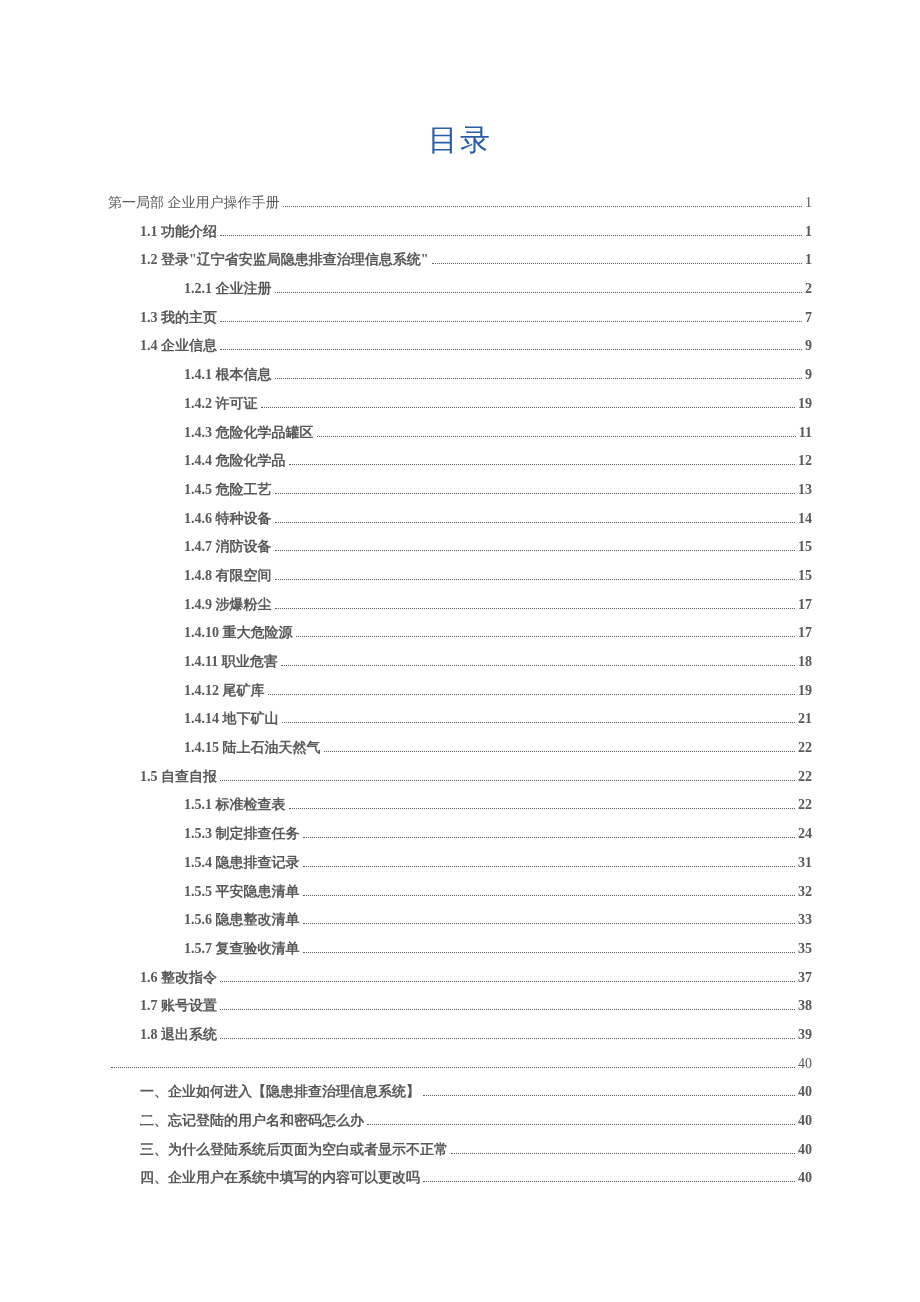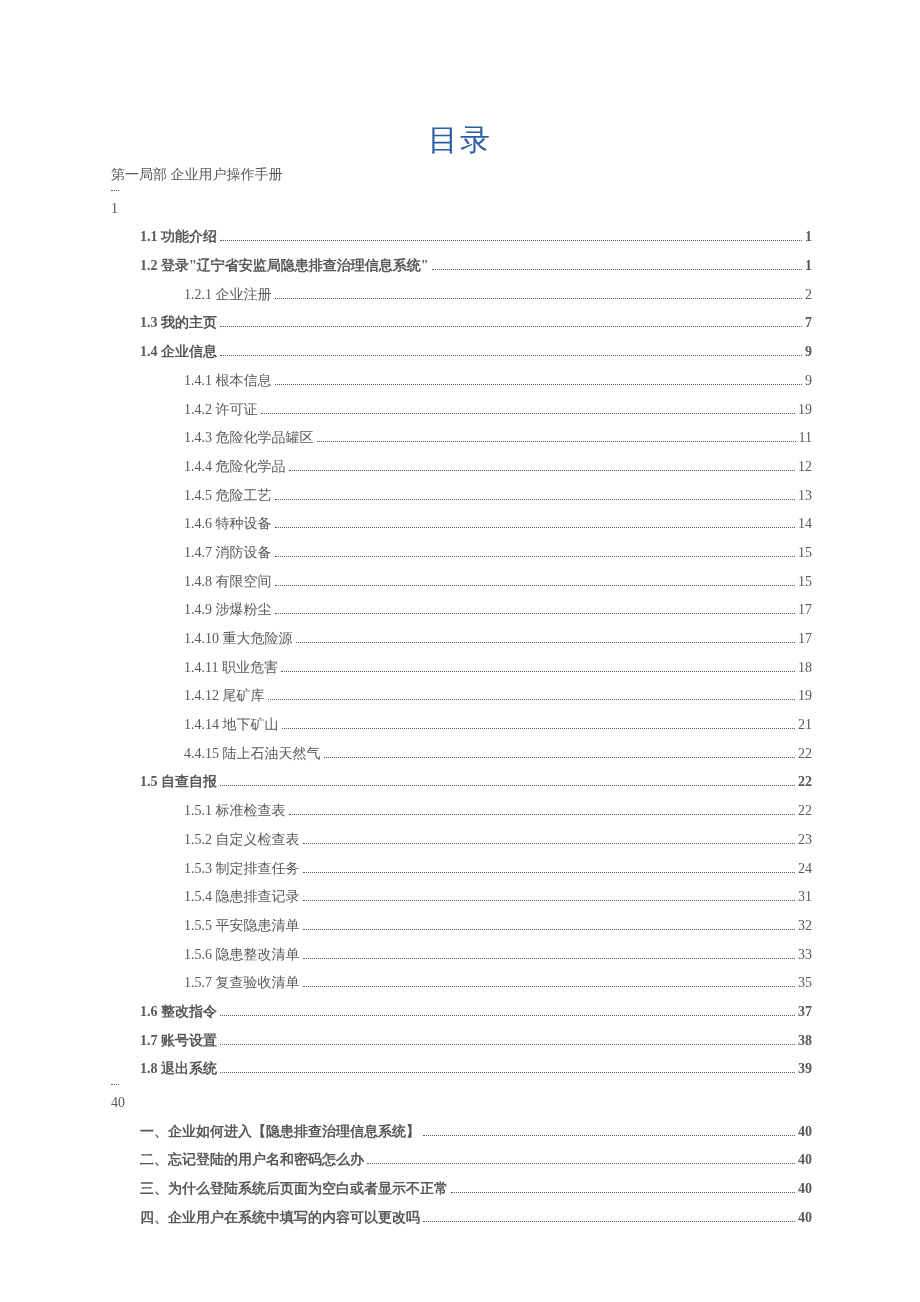--- a/index.html
+++ b/index.html
@@ -11,40 +11,41 @@
     color: #595959;
   }
   .page {
     padding: 120px 108px 60px 108px;
   }
   .title {
     text-align: center;
     font-size: 30px;
     color: #2a5da8;
     font-family: Liberation Serif, serif;
+    margin-bottom: 28px;
     letter-spacing: 2px;
   }
   .toc-entry {
     display: flex;
     align-items: baseline;
     font-size: 14px;
     line-height: 2.05;
     white-space: nowrap;
   }
   .toc-label { flex: 0 0 auto; }
   .toc-leader {
     flex: 1 1 auto;
     border-bottom: 1.5px dotted #595959;
     margin: 0 3px 4px 3px;
     min-width: 8px;
   }
   .toc-page { flex: 0 0 auto; }
-  .lvl-0 { padding-left: 0; flex-direction: column; }
+  .lvl-0 { padding-left: 0; }
   .lvl-1 { padding-left: 32px; font-weight: bold; }
-  .lvl-2 { padding-left: 76px; }
+  .lvl-2 { padding-left: 76px; font-weight: bold; }
 </style>
 </head>
 <body>
 
 <div class="page">
   <div class="title">目录</div>
   <div id="toc">
       <div class="toc-entry lvl-0">
         <span class="toc-label">第一局部 企业用户操作手册</span>
         <span class="toc-leader"></span>
@@ -134,38 +135,33 @@
         <span class="toc-label">1.4.12 尾矿库</span>
         <span class="toc-leader"></span>
         <span class="toc-page">19</span>
       </div>
       <div class="toc-entry lvl-2">
         <span class="toc-label">1.4.14 地下矿山</span>
         <span class="toc-leader"></span>
         <span class="toc-page">21</span>
       </div>
       <div class="toc-entry lvl-2">
-        <span class="toc-label">4.4.15 陆上石油天然气</span>
+        <span class="toc-label">1.4.15 陆上石油天然气</span>
         <span class="toc-leader"></span>
         <span class="toc-page">22</span>
       </div>
       <div class="toc-entry lvl-1">
         <span class="toc-label">1.5 自查自报</span>
         <span class="toc-leader"></span>
         <span class="toc-page">22</span>
       </div>
       <div class="toc-entry lvl-2">
         <span class="toc-label">1.5.1 标准检查表</span>
         <span class="toc-leader"></span>
         <span class="toc-page">22</span>
-      </div>
-      <div class="toc-entry lvl-2">
-        <span class="toc-label">1.5.2 自定义检查表</span>
-        <span class="toc-leader"></span>
-        <span class="toc-page">23</span>
       </div>
       <div class="toc-entry lvl-2">
         <span class="toc-label">1.5.3 制定排查任务</span>
         <span class="toc-leader"></span>
         <span class="toc-page">24</span>
       </div>
       <div class="toc-entry lvl-2">
         <span class="toc-label">1.5.4 隐患排查记录</span>
         <span class="toc-leader"></span>
         <span class="toc-page">31</span>

